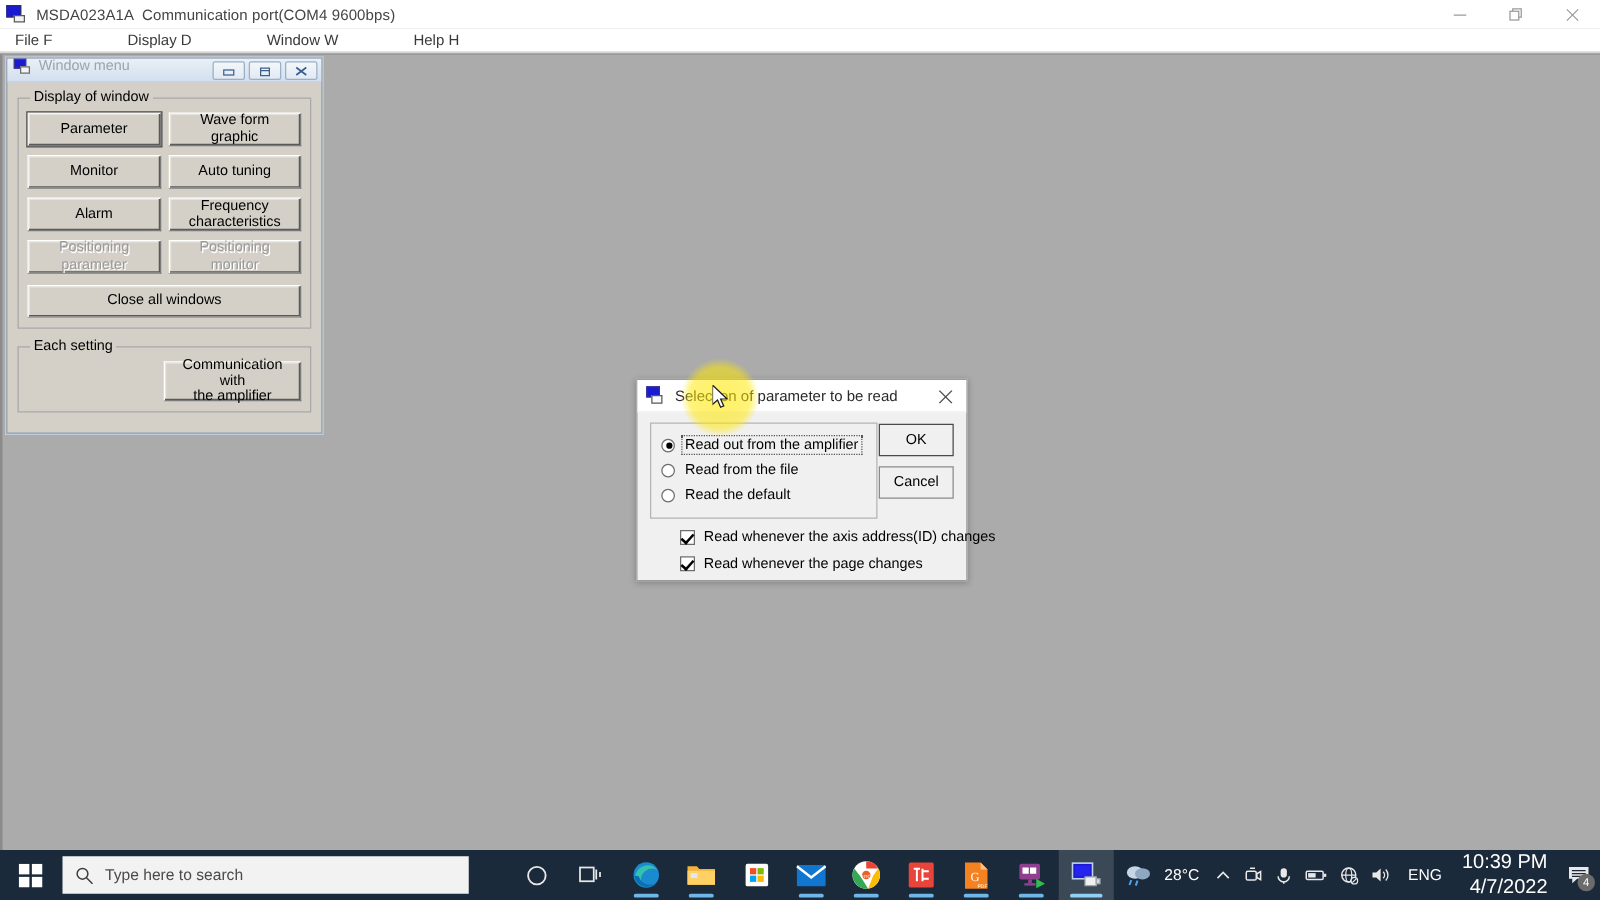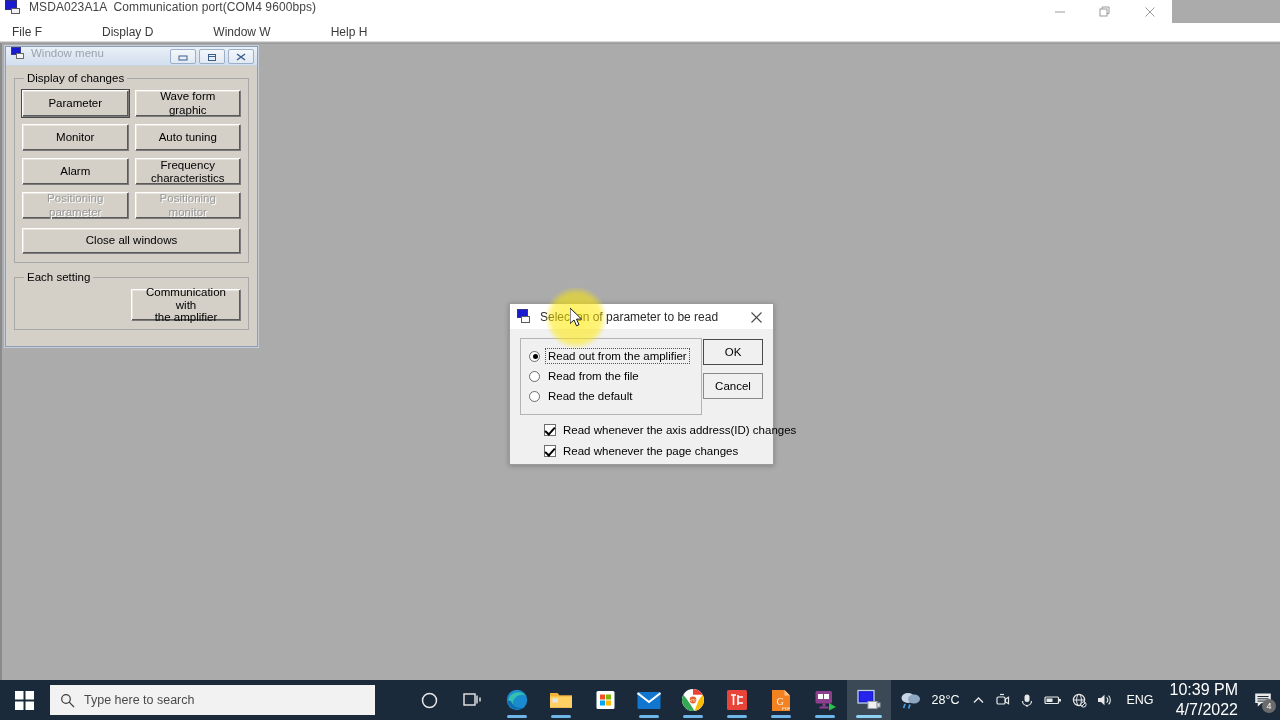--- a/index.html
+++ b/index.html
@@ -12,23 +12,23 @@
   body { background: #ababab; }
 
   
   #app-window {
     position: absolute; left: 0; top: 0;
     width: 1280px; height: 680px;
     background: #ababab;
   }
   #app-titlebar {
     position: absolute; left: 0; top: 0;
-    width: 1172px; height: 23px;
+    width: 1280px; height: 23px;
     background: #ffffff;
-    display: flex; 
+    display: flex; align-items: center;
   }
   #app-icon {
     width: 18px; height: 16px; margin-left: 5px; margin-right: 6px;
     position: relative; flex: none;
   }
   #app-icon .scr {
     position: absolute; left: 0; top: 0; width: 12px; height: 10px;
     background: #1a1ad0; border: 1px solid #2b2b7a;
   }
   #app-icon .mot {
@@ -330,21 +330,21 @@
             <svg width="14" height="10" viewBox="0 0 14 10">
               <line x1="3" y1="2" x2="11" y2="8" stroke="#3a5f8f" stroke-width="1.4"></line>
               <line x1="11" y1="2" x2="3" y2="8" stroke="#3a5f8f" stroke-width="1.4"></line>
             </svg>
           </div>
         </div>
       </div>
 
       <div id="wm-body">
         <fieldset class="group">
-          <legend>Display of changes</legend>
+          <legend>Display of window</legend>
           <div class="btn-grid">
             <div class="w95btn focus-default">Parameter</div>
             <div class="w95btn">Wave form graphic</div>
             <div class="w95btn">Monitor</div>
             <div class="w95btn">Auto tuning</div>
             <div class="w95btn">Alarm</div>
             <div class="w95btn two-line" style="white-space:pre-line">Frequency
 characteristics</div>
             <div class="w95btn disabled">Positioning parameter</div>
             <div class="w95btn disabled">Positioning monitor</div>

